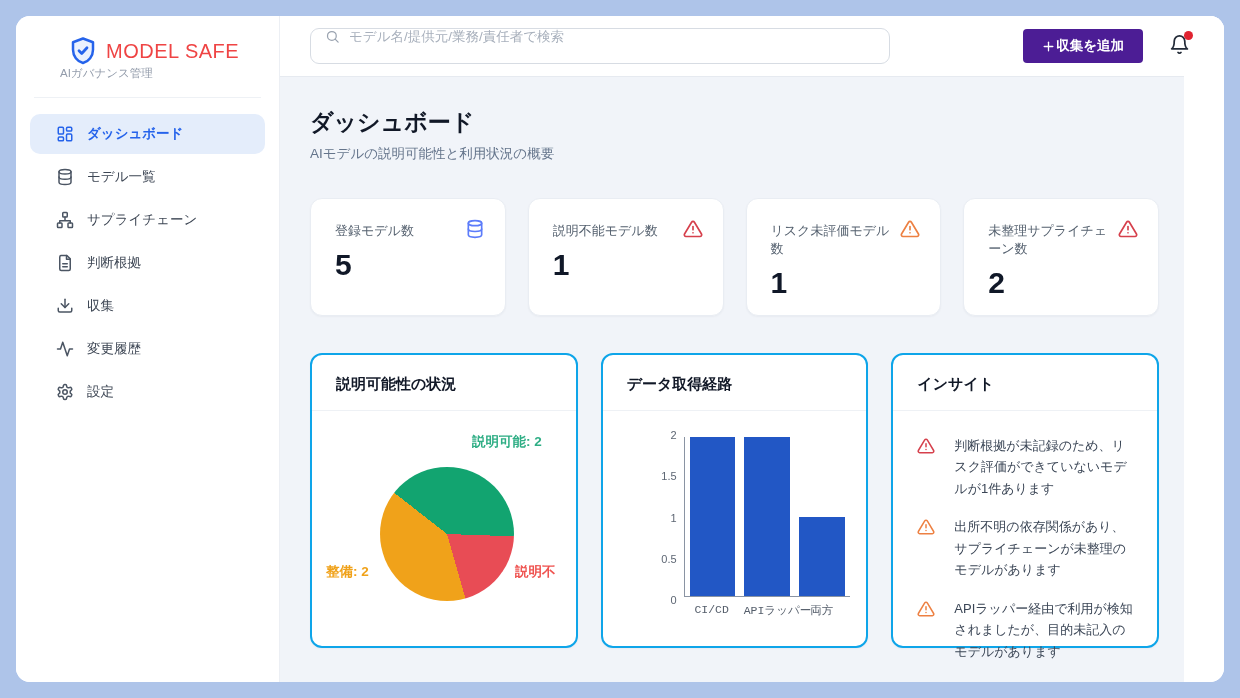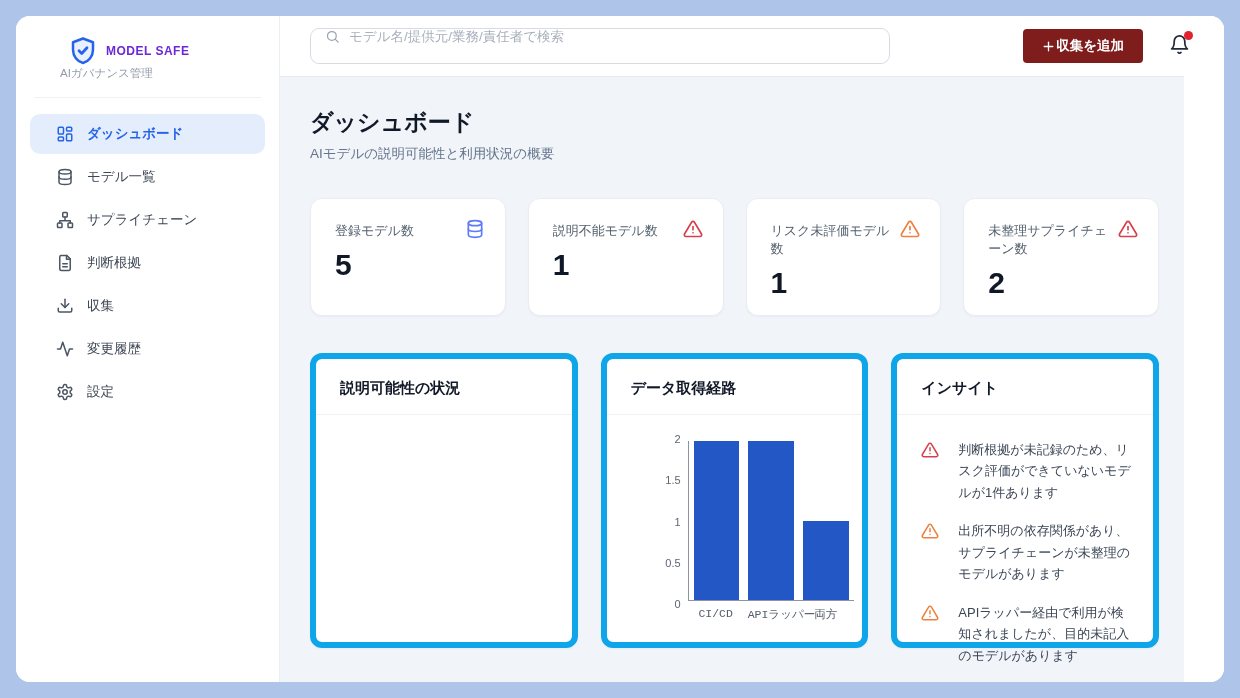--- a/index.html
+++ b/index.html
@@ -6,39 +6,39 @@
   html,body { width:1240px; height:698px; font-family:"Liberation Sans","DejaVu Sans",sans-serif; }
   .frame { width:1240px; height:698px; background:#aec4e9; position:relative; }
   .window { position:absolute; left:16px; top:16px; right:16px; bottom:16px;
             background:#fff; border-radius:14px; overflow:hidden; display:flex; }
 
   
   .sidebar { width:264px; flex:0 0 264px; background:#fff; border-right:1px solid #eceff4; }
   .sidebar-header { margin:0 18px; padding:20px 0 16px 34px; border-bottom:1px solid #eef1f5; }
   .logo-row { display:flex; align-items:center; gap:8px; }
   .logo-row svg { width:30px; height:30px; }
-  .logo-title { font-size:12px; font-weight:700; letter-spacing:.5px; color:#6d28d9; }
+  .logo-title { font-size:20px; font-weight:400; letter-spacing:.5px; color:#ef4444; }
   .logo-subtitle { margin-left:-8px; font-size:11.5px; color:#939cab; }
   .nav { padding:16px 14px 0 14px; }
   .nav-item { display:flex; align-items:center; gap:13px; height:40px; margin-bottom:3px;
               padding:0 12px 0 26px; border-radius:10px; color:#3d4654; font-size:13.5px; cursor:pointer; }
   .nav-item svg { width:18px; height:18px; stroke:#4b5563; }
   .nav-item.active { background:#e4edfb; color:#2563eb; font-weight:600; }
   .nav-item.active svg { stroke:#2563eb; }
 
   
   .main-col { flex:1; display:flex; flex-direction:column; background:#fff; min-width:0; }
   .topbar { height:60px; flex:0 0 60px; display:flex; align-items:center; padding:0 26px 0 30px; background:#fff; }
   .search-box { width:580px; height:36px; border:1px solid #d7dce3; border-radius:9px; background:#fff;
                 display:flex; align-items:flex-start; gap:9px; padding:0 14px; }
   .search-box svg { width:15px; height:15px; stroke:#9aa3b0; flex:0 0 auto; }
   .search-box input { border:none; outline:none; flex:1; font-size:13.5px; color:#334155; background:transparent; font-family:inherit; }
   .search-box input::placeholder { color:#a8b0bc; }
   .topbar-right { margin-left:auto; display:flex; align-items:center; gap:26px; }
-  .add-btn { display:flex; align-items:center; gap:1px; height:34px; padding:0 19px; background:#7f1d1d;
+  .add-btn { display:flex; align-items:center; gap:1px; height:34px; padding:0 19px; background:#4c1d95;
              color:#fff; border:none; border-radius:4px; font-size:13.5px; font-weight:600; cursor:pointer; font-family:inherit; }
   .add-btn svg { width:13px; height:13px; stroke:#fff; }
   .bell-wrap { position:relative; cursor:pointer; margin-right:8px; }
   .bell-wrap svg { width:21px; height:21px; stroke:#232b38; }
   .bell-dot { position:absolute; right:-3px; top:-3px; width:9px; height:9px; border-radius:50%; background:#e02330; }
 
   .content { flex:1; background:#f1f4f9; border-top:1px solid #e6eaf0; margin-right:40px;
              padding:30px 25px 0 30px; overflow:hidden; }
   .page-title { font-size:23px; font-weight:700; color:#111827; }
   .page-subtitle { margin-top:7px; font-size:13.5px; color:#64748b; }
@@ -47,21 +47,21 @@
   .stats-row { display:grid; grid-template-columns:repeat(4,1fr); gap:22px; margin-top:35px; }
   .stat-card { background:#fff; border:1px solid #e9edf3; border-radius:12px; height:118px;
                padding:20px 20px 0 24px; box-shadow:0 1px 2px rgba(16,24,40,.04); }
   .stat-top { display:flex; align-items:flex-start; justify-content:space-between; }
   .stat-label { font-size:13px; color:#55616f; padding-top:3px; }
   .stat-top svg { width:20px; height:20px; flex:0 0 auto; }
   .stat-value { margin-top:8px; font-size:30px; font-weight:700; color:#101828; }
 
   
   .charts-row { display:grid; grid-template-columns:1fr 1fr 1fr; gap:23px; margin-top:37px; }
-  .chart-card { background:#fff; border:6px solid #0ea5e9; border-radius:12px; height:295px;
+  .chart-card { background:#fff; border:2px solid #0ea5e9; border-radius:12px; height:295px;
                 box-shadow:0 1px 2px rgba(16,24,40,.04); display:flex; flex-direction:column; }
   .chart-card-header { padding:20px 24px 16px 24px; border-bottom:1px solid #eef1f5; }
   .chart-card-title { font-size:15px; font-weight:700; color:#111827; }
   .chart-card-body { position:relative; flex:1; }
 
   
   .pie { position:absolute; left:68px; top:56px; width:134px; height:134px; border-radius:50%; }
   .pie-label { position:absolute; font-size:13.5px; font-weight:600; white-space:nowrap; }
   .pie-label-0 { left:160px; top:22px; }
   .pie-label-1 { left:203px; top:152px; }
@@ -274,20 +274,26 @@
             </div>
             <div class="stat-value">2</div>
           </div>
         </div>
 
         <div class="charts-row">
 
           <div class="chart-card">
             <div class="chart-card-header">
               <span class="chart-card-title">説明可能性の状況</span>
+            </div>
+            <div class="chart-card-body">
+              <div class="pie" id="pie" style="background: conic-gradient(from -52deg, rgb(18, 164, 112) 0deg, rgb(18, 164, 112) 144deg, rgb(232, 76, 85) 144deg, rgb(232, 76, 85) 216deg, rgb(240, 162, 26) 216deg, rgb(240, 162, 26) 360deg);"></div>
+              <span class="pie-label pie-label-0" style="color: rgb(47, 174, 133);">説明可能: 2</span>
+              <span class="pie-label pie-label-1" style="color: rgb(239, 83, 80);">説明不</span>
+              <span class="pie-label pie-label-2" style="color: rgb(240, 162, 26);">整備: 2</span>
             </div>
           </div>
 
           <div class="chart-card">
             <div class="chart-card-header">
               <span class="chart-card-title">データ取得経路</span>
             </div>
             <div class="chart-card-body">
               <div class="yticks" id="yticks">
                   <span>2</span>

